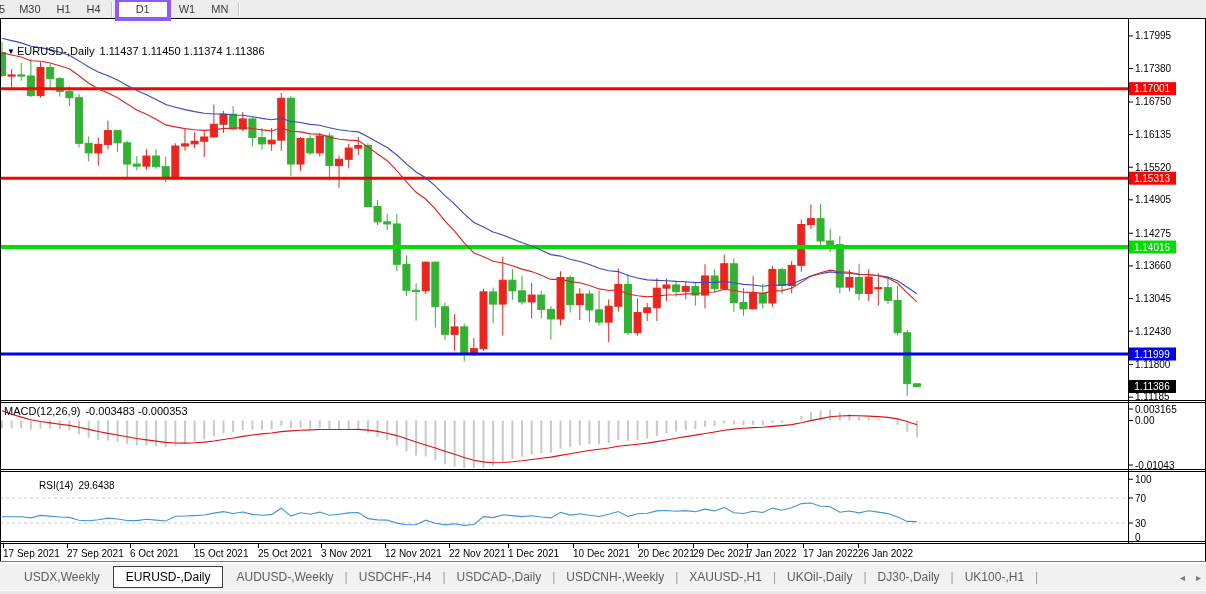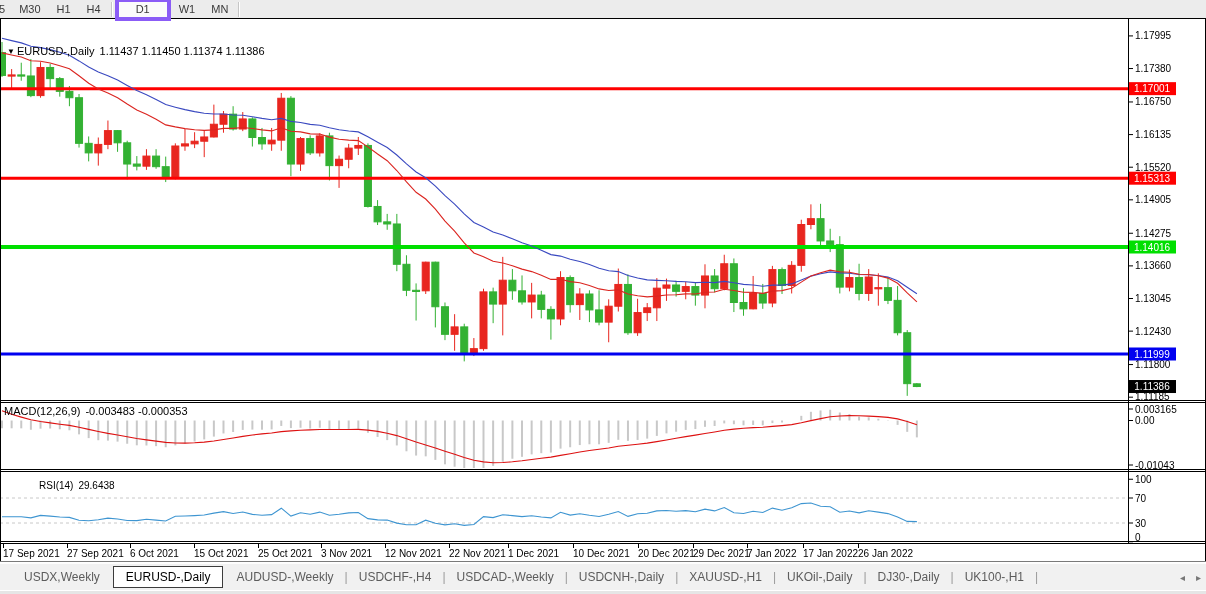--- a/index.html
+++ b/index.html
@@ -473,23 +473,23 @@
     <span>RSI(14)</span><span class="readout">29.6438</span>
   </div>
 
   <div id="tabbar">
     <div class="tab">USDX,Weekly</div>
       <div class="tab active">EURUSD-,Daily</div>
       <div class="tab">AUDUSD-,Weekly</div>
       <span class="tab-sep">|</span>
       <div class="tab">USDCHF-,H4</div>
       <span class="tab-sep">|</span>
-      <div class="tab">USDCAD-,Weekly</div>
-      <span class="tab-sep">|</span>
-      <div class="tab">USDCNH-,Daily</div>
+      <div class="tab">USDCAD-,Daily</div>
+      <span class="tab-sep">|</span>
+      <div class="tab">USDCNH-,Weekly</div>
       <span class="tab-sep">|</span>
       <div class="tab">XAUUSD-,H1</div>
       <span class="tab-sep">|</span>
       <div class="tab">UKOil-,Daily</div>
       <span class="tab-sep">|</span>
       <div class="tab">DJ30-,Daily</div>
       <span class="tab-sep">|</span>
       <div class="tab">UK100-,H1</div>
       <span class="tab-sep">|</span>
       <div id="tab-arrows">

